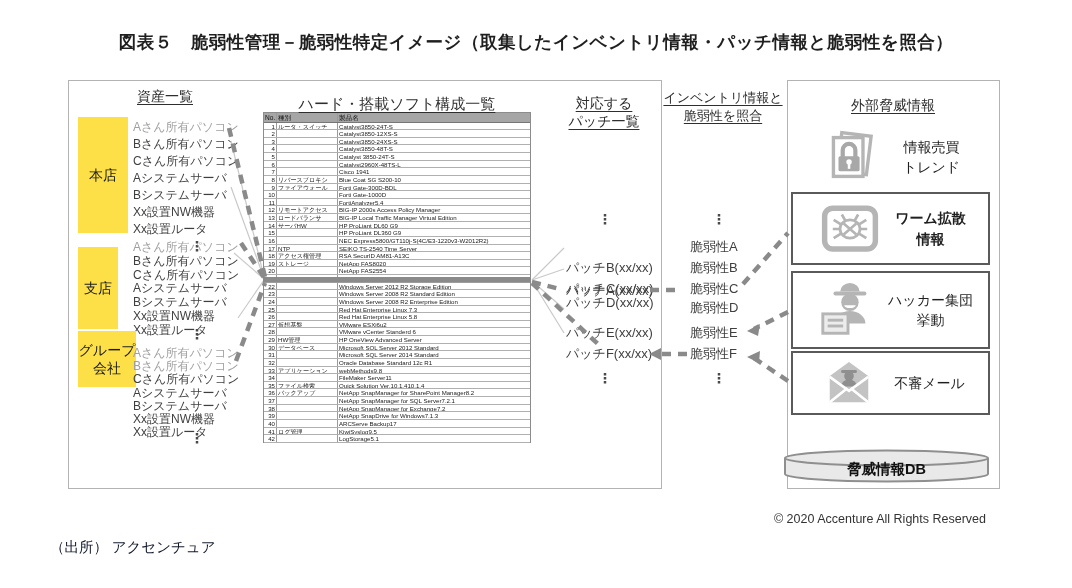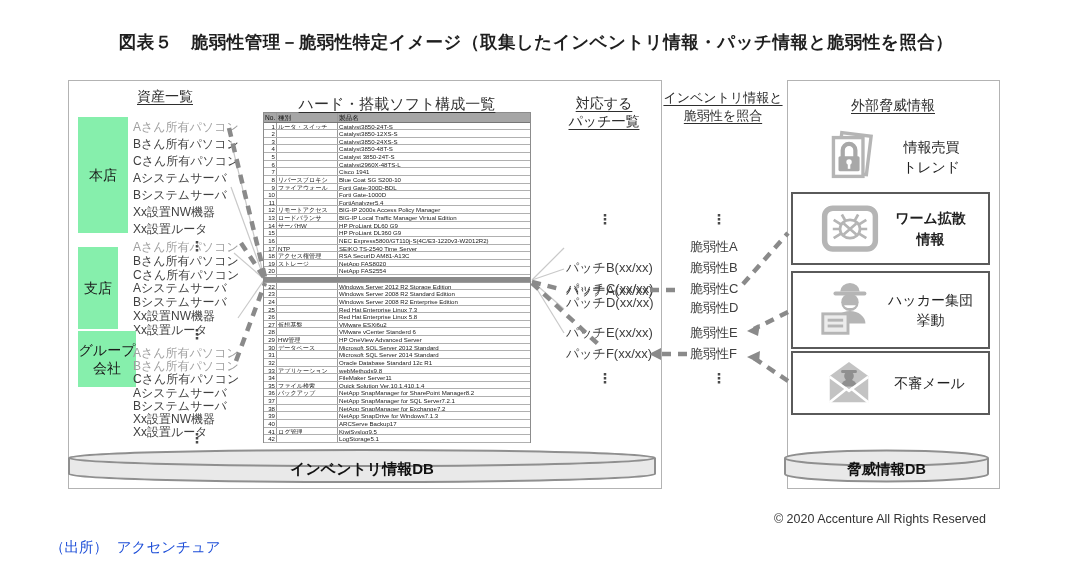--- a/index.html
+++ b/index.html
@@ -6,21 +6,21 @@
   #canvas{position:relative;width:1072px;height:588px;background:#fff;overflow:hidden;
           font-family:"Liberation Sans","DejaVu Sans",sans-serif;}
   .abs{position:absolute;}
   .title{left:0;top:30px;width:1072px;text-align:center;font-size:17.5px;font-weight:bold;
          color:#1f1f1f;letter-spacing:.5px;white-space:nowrap;}
   .panel{border:1px solid #b3b3b3;background:#fff;}
   .hdr{font-size:14px;color:#2e2e2e;text-decoration:underline;text-underline-offset:3px;
        white-space:nowrap;z-index:2;}
   .hdr2{font-size:14px;color:#2e2e2e;text-align:center;z-index:2;line-height:18px;}
   .hdr2 div{text-decoration:underline;text-underline-offset:3px;white-space:nowrap;}
-  .group-block{background:#86efac;color:#1a1a1a;font-size:14px;display:flex;align-items:center;
+  .group-block{background:#fde047;color:#1a1a1a;font-size:14px;display:flex;align-items:center;
                justify-content:center;text-align:center;line-height:18px;z-index:2;}
   .asset-item{font-size:12px;line-height:12px;color:#3f3f3f;white-space:nowrap;z-index:2;}
   .muted{color:#a0a0a0;}
   .vdots{font-size:14px;font-weight:bold;color:#4a4a4a;line-height:1;z-index:2;}
   
   .tbl{border:1px solid #8c8c8c;background:#fff;z-index:1;box-sizing:border-box;}
   .thead{display:flex;height:9.5px;background:#a6a6a6;font-size:6.6px;line-height:9.5px;color:#101010;
          border-bottom:0.5px solid #777;box-sizing:border-box;}
   .trow{display:flex;height:7.64px;border-bottom:0.5px solid #b0b0b0;box-sizing:border-box;}
   .tc{overflow:hidden;white-space:nowrap;padding:0 1px;box-sizing:border-box;}
@@ -32,21 +32,21 @@
   
   .threat-item{display:flex;align-items:center;background:#fff;box-sizing:border-box;z-index:2;}
   .threat-item.bordered{border:2px solid #5a5a5a;}
   .threat-icon{flex:none;margin-left:28px;}
   .threat-icon svg{width:100%;height:100%;display:block;}
   .threat-label{flex:1;text-align:center;font-size:14px;color:#1f1f1f;line-height:1.45;margin-right:6px;
                 white-space:nowrap;}
   .db-label{position:absolute;left:0;top:13px;width:100%;text-align:center;font-size:15px;
             font-weight:bold;color:#111;}
   .copyright{font-size:12.5px;color:#333;white-space:nowrap;}
-  .source{font-size:14.5px;color:#1d4ed8;font-family:Liberation Mono, monospace;white-space:nowrap;}
+  .source{font-size:14.5px;color:#0f172a;font-family:Liberation Serif, serif;white-space:nowrap;}
 </style>
 </head>
 <body>
 
 <div id="canvas">
 
   <div class="abs title">図表５　脆弱性管理－脆弱性特定イメージ（取集したインベントリ情報・パッチ情報と脆弱性を照合）</div>
 
   <div class="abs panel" style="left:68px;top:80px;width:592px;height:407px;"></div>
   <div class="abs panel" style="left:787px;top:80px;width:211px;height:407px;"></div>
@@ -307,27 +307,20 @@
       <line x1="788" y1="381" x2="754" y2="358"></line>
       <line x1="687" y1="354" x2="658" y2="354"></line>
     </g>
     <g fill="#8a8a8a">
       <polygon points="747,331 760,324 758,336"></polygon>
       <polygon points="747,357 760,351 759,363"></polygon>
       <polygon points="649,354 661,348 661,360"></polygon>
     </g>
   </svg>
 
-  <div class="abs" style="left:66px;top:447px;width:592px;height:38px;z-index:3;">
-    <svg width="592" height="38">
-      <path d="M3 11 L3 27 A293 8 0 0 0 589 27 L589 11" fill="#e9e9e9" stroke="#8f8f8f" stroke-width="2"></path>
-      <ellipse cx="296" cy="11" rx="293" ry="8" fill="#e9e9e9" stroke="#8f8f8f" stroke-width="2"></ellipse>
-    </svg>
-    <div class="db-label">インベントリ情報DB</div>
-  </div>
   <div class="abs" style="left:782px;top:448px;width:209px;height:37px;z-index:3;">
     <svg width="209" height="37">
       <path d="M3 10 L3 26 A101.5 7.5 0 0 0 206 26 L206 10" fill="#e9e9e9" stroke="#8f8f8f" stroke-width="2"></path>
       <ellipse cx="104.5" cy="10" rx="101.5" ry="7.5" fill="#e9e9e9" stroke="#8f8f8f" stroke-width="2"></ellipse>
     </svg>
     <div class="db-label" style="top:12px;font-size:14.5px;">脅威情報DB</div>
   </div>
 
   <div class="abs copyright" style="left:700px;top:512px;width:286px;text-align:right;">© 2020 Accenture All Rights Reserved</div>
   <div class="abs source" style="left:50px;top:538px;">（出所） アクセンチュア</div>

